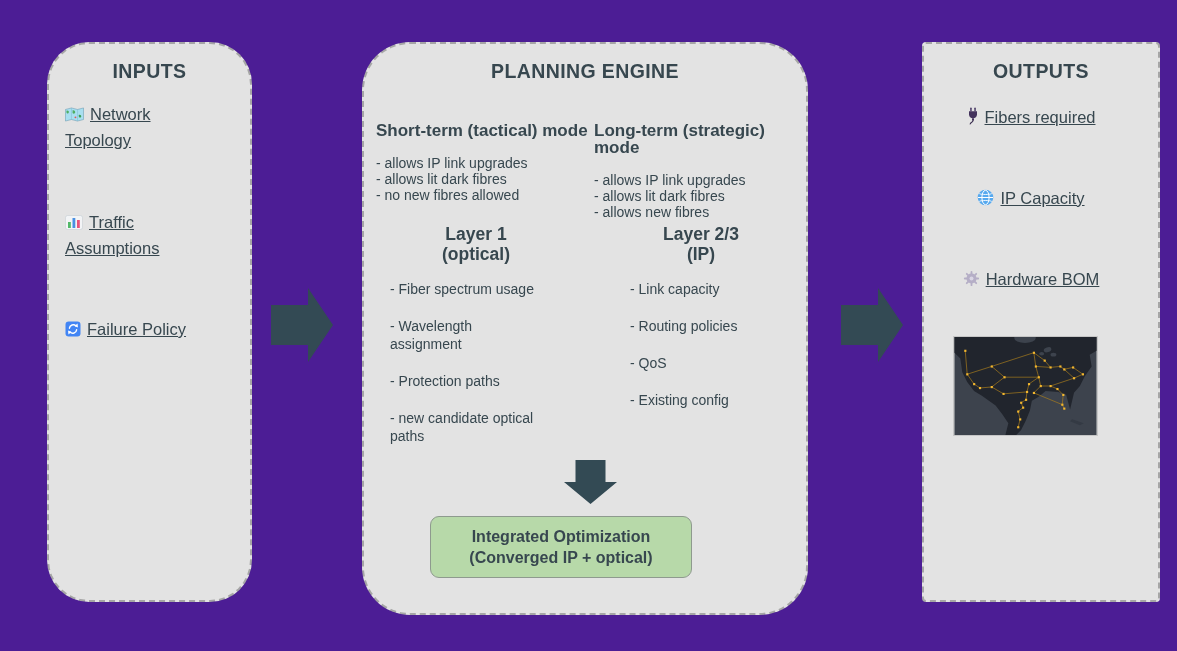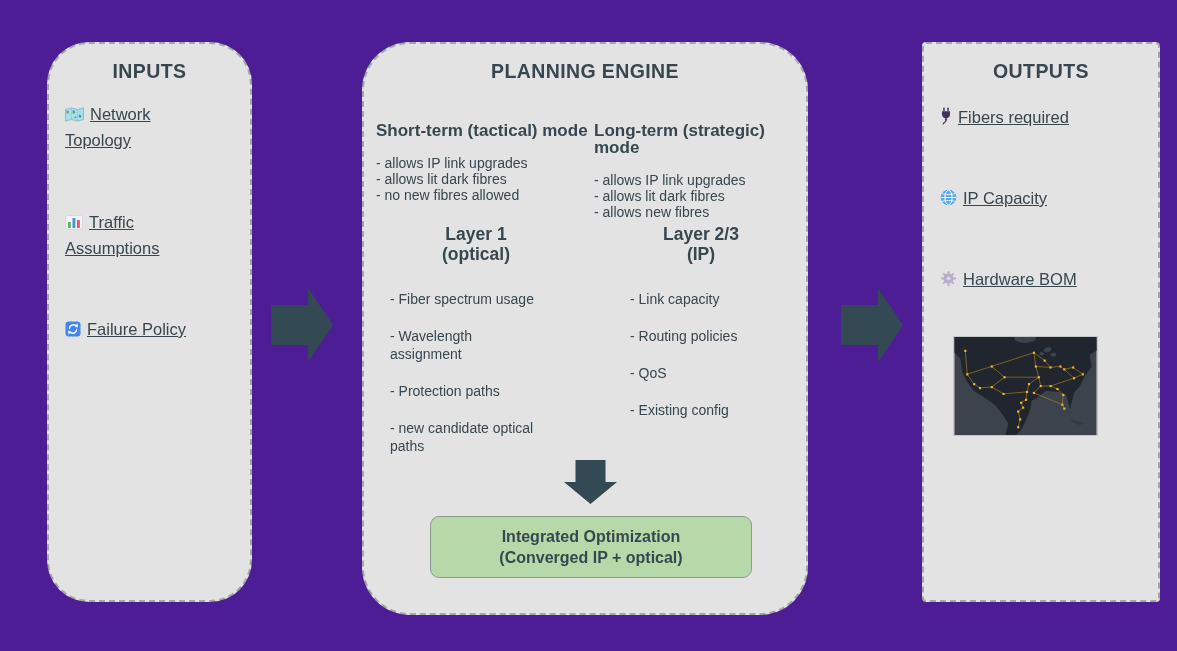--- a/index.html
+++ b/index.html
@@ -16,43 +16,43 @@
   .panel-inputs{left:47px; top:42px; width:205px; height:560px; border-radius:42px;}
   .panel-engine{left:362px; top:42px; width:446px; height:573px; border-radius:48px;}
   .panel-outputs{left:922px; top:42px; width:238px; height:560px; border-radius:4px;}
 
   .panel-title{position:absolute; top:16px; left:0; width:100%; text-align:center;
     font-size:19.5px; font-weight:700; letter-spacing:0.4px; color:var(--ink);}
 
   .io-item{position:absolute; left:16px; width:146px; font-size:16.5px; line-height:24px; color:var(--ink);text-decoration:underline;}
   .io-item .icon{display:inline-block; vertical-align:-2px; margin-right:6px;}
   .panel-inputs .io-item{width:132px;}
-  .panel-outputs .io-item{width:182px; white-space:nowrap;}
+  .panel-outputs .io-item{width:182px; white-space:nowrap;text-align:center;}
 
   .modes{position:absolute; top:78px; left:0; width:100%;}
   .mode-col{position:absolute; width:214px;}
   .mode-col.m0{left:12px;}
   .mode-col.m1{left:230px;}
   .mode-heading{font-size:17px; font-weight:700; line-height:17px; margin-bottom:16px;}
   .mode-bullet{font-size:14px; line-height:16px;}
 
   .layers{position:absolute; top:180px; left:0; width:100%;}
   .layer-col{position:absolute;}
   .layer-col.l0{left:14px; width:196px;}
   .layer-col.l1{left:252px; width:170px;}
   .layer-heading{text-align:center; font-size:17.5px; font-weight:700; line-height:20px;}
-  .layer-items{margin-top:26px;}
+  .layer-items{margin-top:16px;}
   .layer-col.l0 .layer-items{margin-left:12px; width:152px;}
   .layer-col.l1 .layer-items{margin-left:14px; width:150px;}
   .layer-item{font-size:14px; line-height:18px; margin-bottom:19px;}
 
   .down-arrow{position:absolute; left:200px; top:416px; width:53px; height:44px; color:var(--arrow,#334a54);}
   .down-arrow polygon{fill:currentColor;}
 
-  .result-box{position:absolute; left:66px; top:472px; width:322px; height:62px;
+  .result-box{position:absolute; left:66px; top:472px; width:262px; height:62px;
     background:var(--result_bg,#b7d9a9); border:1.5px solid var(--result_border,#8e9a8e);
     border-radius:9px; text-align:center; padding-top:9px;}
   .result-box div{font-size:16px; font-weight:700; line-height:21px; color:var(--ink);}
 
   .flow-arrow{position:absolute; width:62px; height:74px; color:var(--arrow,#334a54);}
   .flow-arrow polygon{fill:currentColor;}
   .flow-arrow.a1{left:271px; top:288px;}
   .flow-arrow.a2{left:841px; top:288px;}
 
   .network-map{position:absolute; left:29px; top:292px; width:145px; height:100px;

